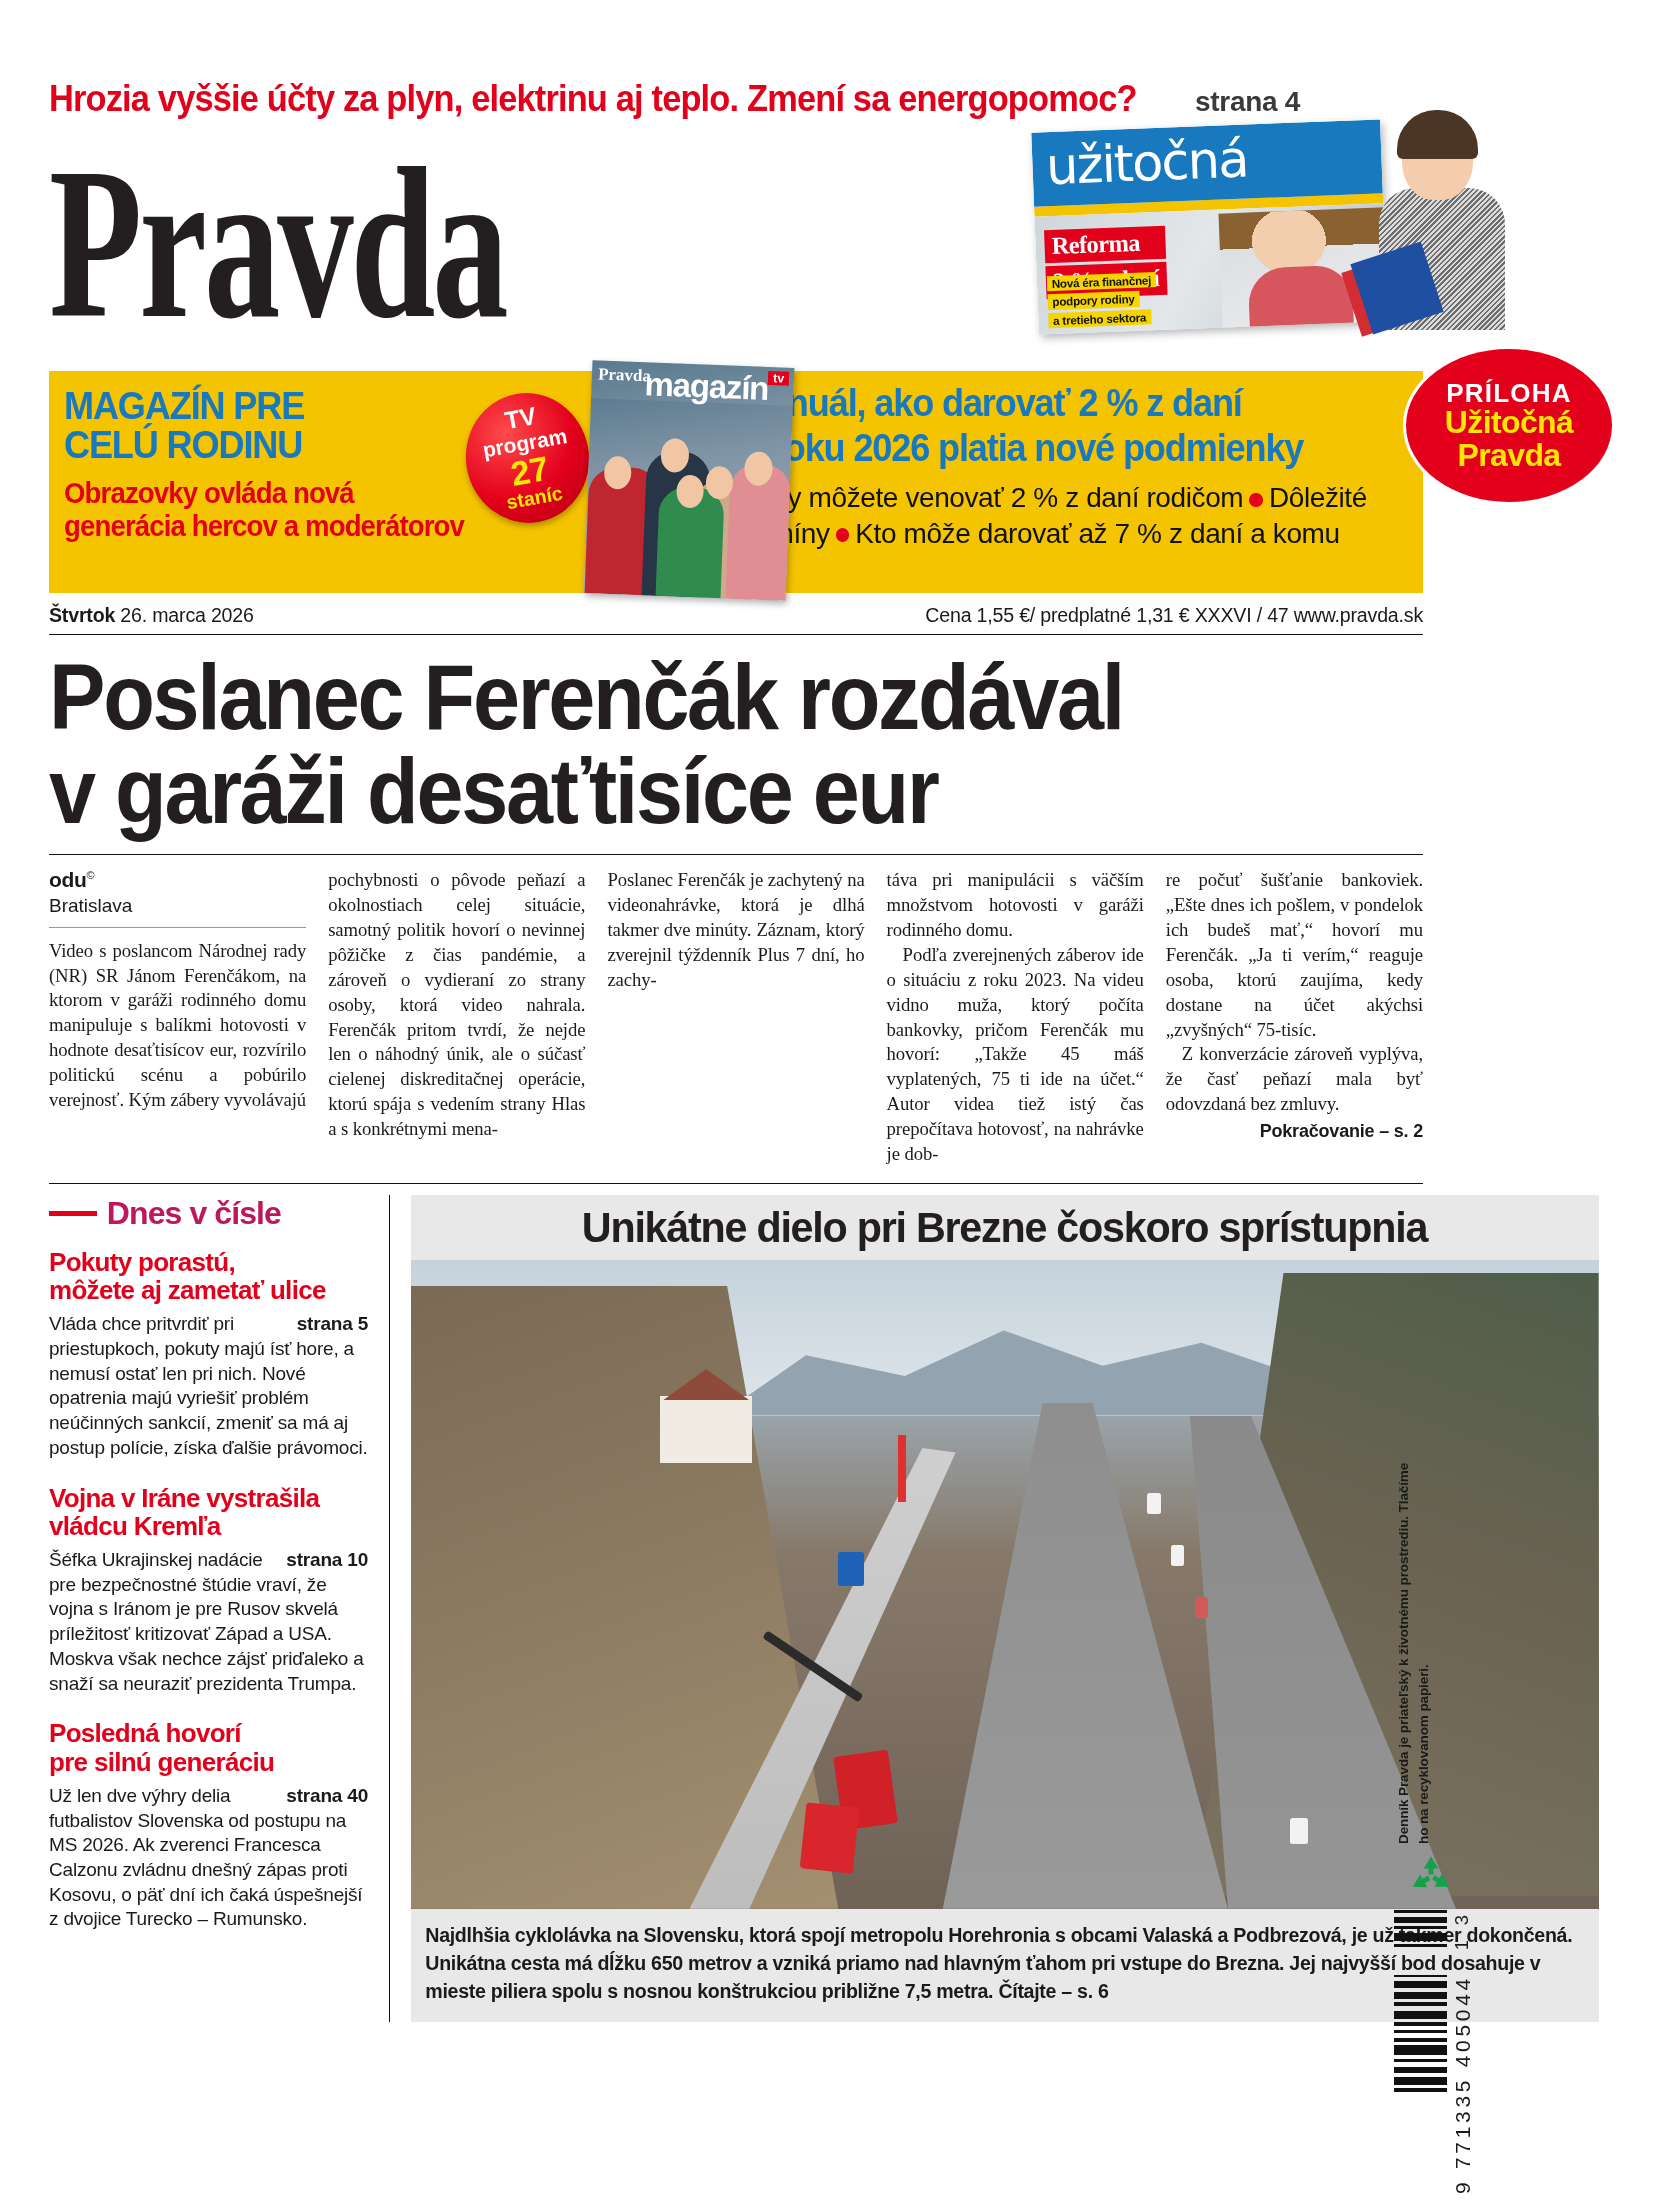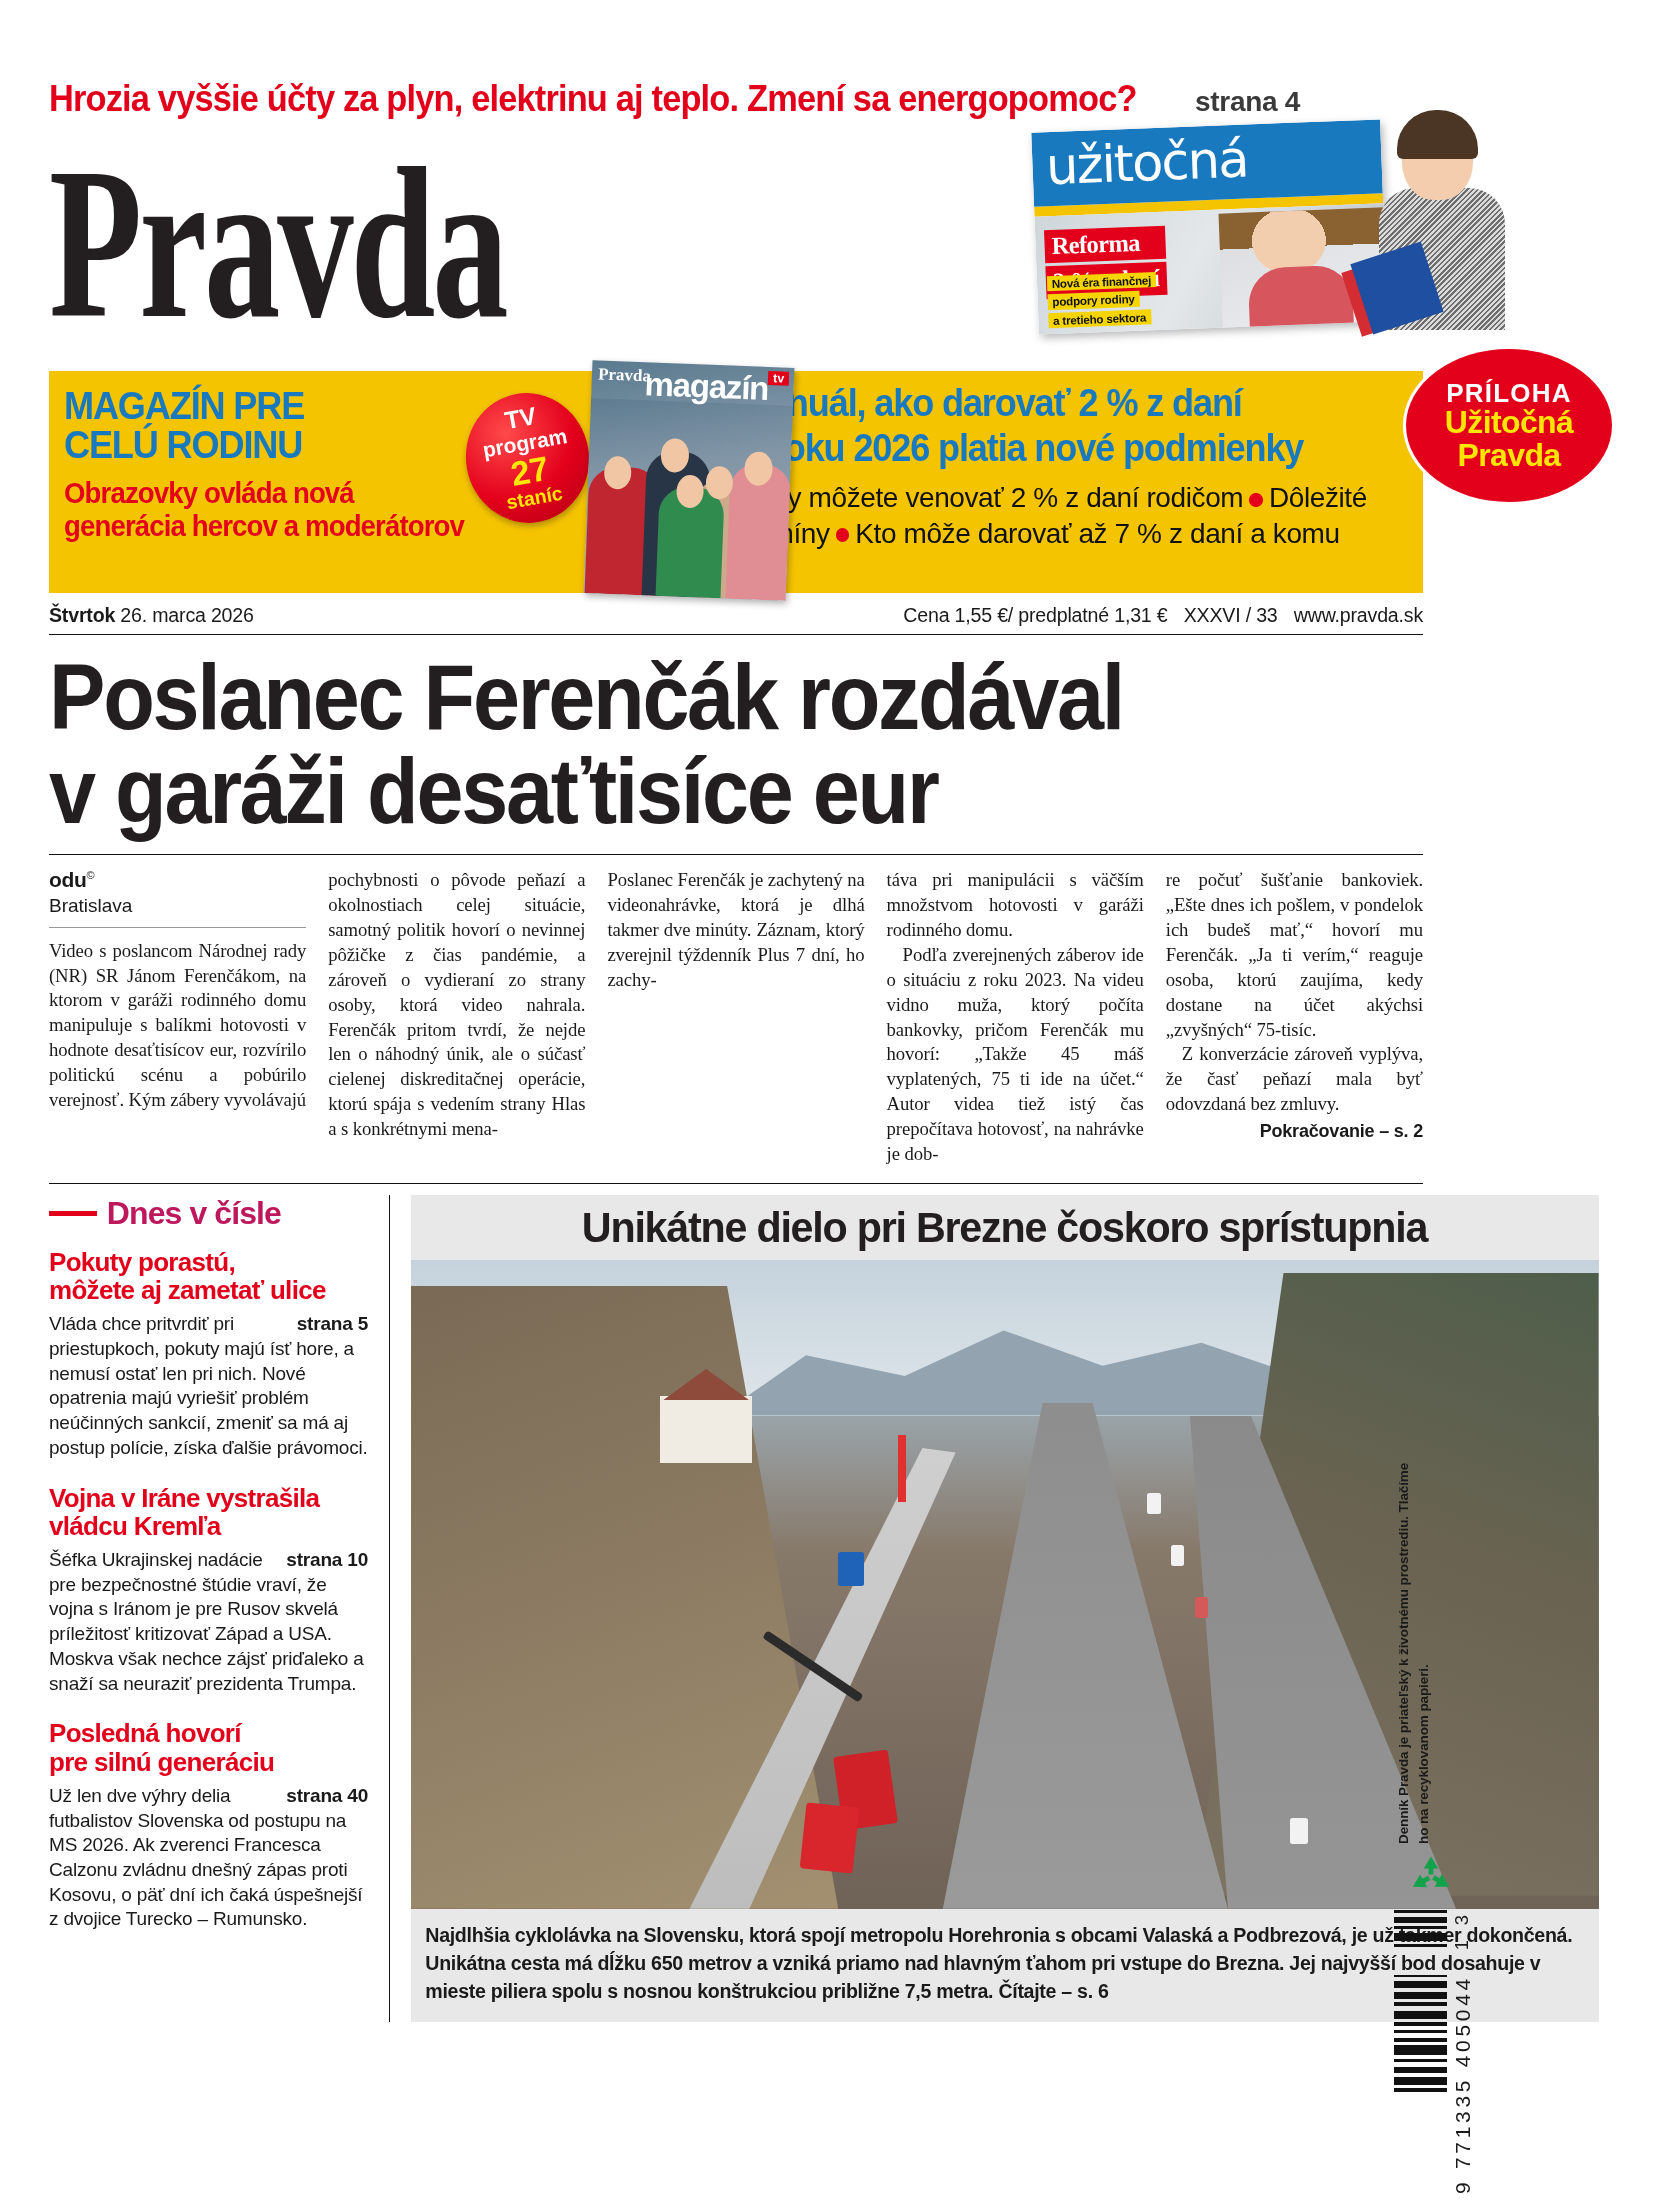--- a/index.html
+++ b/index.html
@@ -191,21 +191,21 @@
      background:#E3001B; margin:0 6.1px; vertical-align:middle; }
 
   
   .infoline {
     display:flex; justify-content:space-between; align-items:baseline;
     border-bottom: 1.8px solid #111;
     padding: 11px 0 7.4px;
     font-size: 19.6px; letter-spacing:-0.2px;
   }
   .infoline .left b { font-weight:700; }
-  .infoline .right span { margin-left: 11px; }
+  .infoline .right span { }
 
   
   .main-headline {
     font-family:"Liberation Sans", sans-serif;
     font-weight:700; font-size:92px; line-height:1.02;
     letter-spacing:-2.5px; color:#231f20;
     padding: 16px 0 11px;
     transform: scaleX(.92); transform-origin: left top;
     width: 109%;
   }
@@ -410,21 +410,21 @@
     </div>
   </div>
 
   <div class="infoline">
     <div class="left">
       <b>Štvrtok</b>
       <span>26. marca 2026</span>
     </div>
     <div class="right">
       <span>Cena 1,55 €/ predplatné 1,31 €</span>
-      <span>XXXVI / 33</span>
+      <span>XXXVI / 47</span>
       <span>www.pravda.sk</span>
     </div>
   </div>
 
   <div class="main-headline">
     <span class="l1">Poslanec Ferenčák rozdával</span>
     <span class="l2">v garáži desaťtisíce eur</span>
   </div>
 
   <div class="article">

